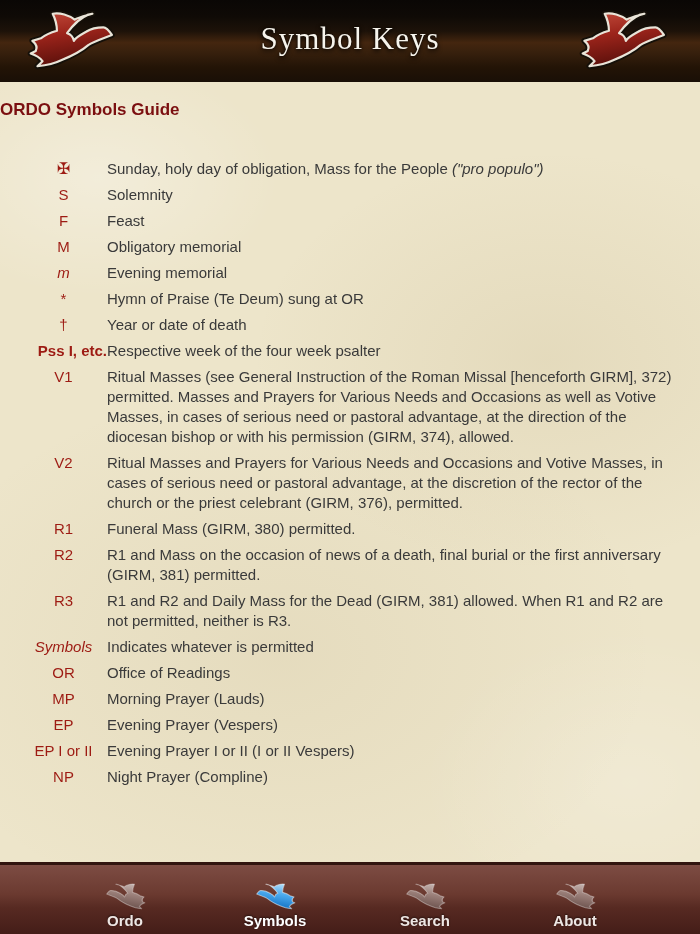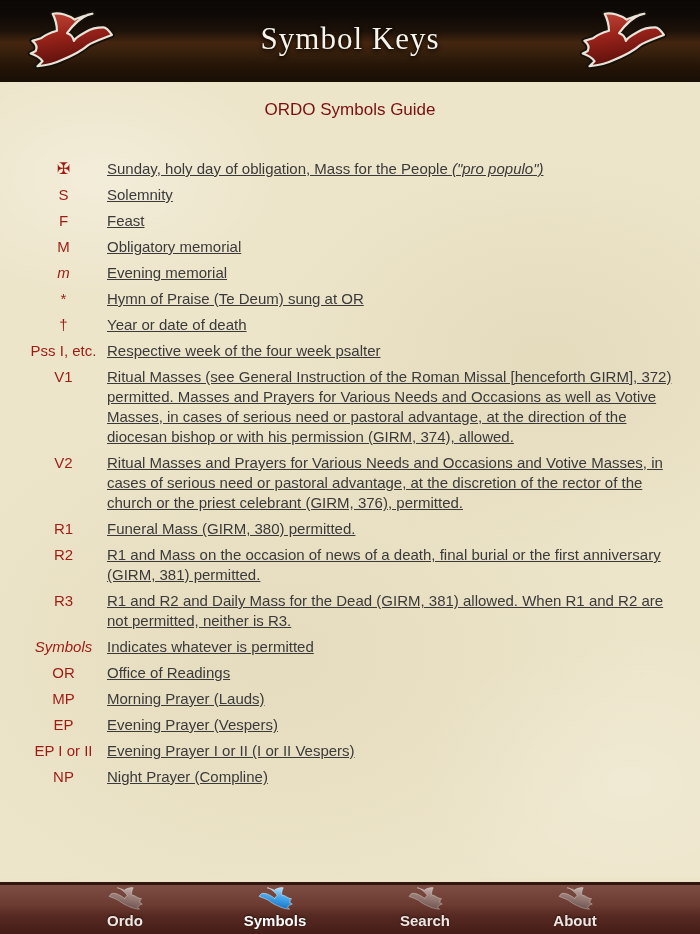--- a/index.html
+++ b/index.html
@@ -39,41 +39,41 @@
   .content{
     position:relative;height:796px;padding-top:17px;overflow:hidden;
     background:
       radial-gradient(ellipse 260px 170px at 14% 12%, rgba(255,255,255,0.30), transparent 70%),
       radial-gradient(ellipse 420px 300px at 78% 35%, rgba(150,125,70,0.10), transparent 70%),
       radial-gradient(ellipse 520px 380px at 40% 72%, rgba(150,125,70,0.09), transparent 72%),
       radial-gradient(ellipse 300px 220px at 90% 88%, rgba(255,255,255,0.18), transparent 70%),
       #ede5ca;
   }
   .guide-title{
-    text-align:center;font-size:17px;line-height:22px;font-weight:normal;
+    font-size:17px;line-height:22px;font-weight:bold;
     color:var(--heading-maroon);margin-bottom:38px;
   }
   .rows{padding-left:20px;}
   .row{display:flex;margin-bottom:6px;}
   .sym{
     flex:none;width:87px;text-align:center;
     color:var(--symbol-red);font-size:15px;line-height:20px;
   }
   .sym.k-cross{font-family:"DejaVu Sans",sans-serif;font-size:16px;}
-  .sym.k-bold{font-weight:normal;}
+  .sym.k-bold{font-weight:bold;text-align:right;}
   .sym.k-italic{font-style:italic;}
   .desc{
     flex:1;padding-right:28px;color:var(--body-text);
-    font-size:15px;line-height:20px;text-decoration:underline;
+    font-size:15px;line-height:20px;
   }
   .desc em{font-style:italic;}
 
   
   .tabbar{
-    position:absolute;left:0;bottom:0;width:700px;height:52px;
+    position:absolute;left:0;bottom:0;width:700px;height:72px;
     display:flex;padding:0 50px;
     border-top:3px solid #31150f;
     background:linear-gradient(180deg,#7d4c43 0%,#6b3a30 42%,#572a22 62%,#4a211b 88%,#431d18 100%);
   }
   .tab{
     width:150px;display:flex;flex-direction:column;align-items:center;
     justify-content:flex-end;padding-bottom:5px;cursor:pointer;
   }
   .tab svg{width:46px;height:31px;margin-bottom:1px;transform:scaleX(-1);}
   .tab-label{

